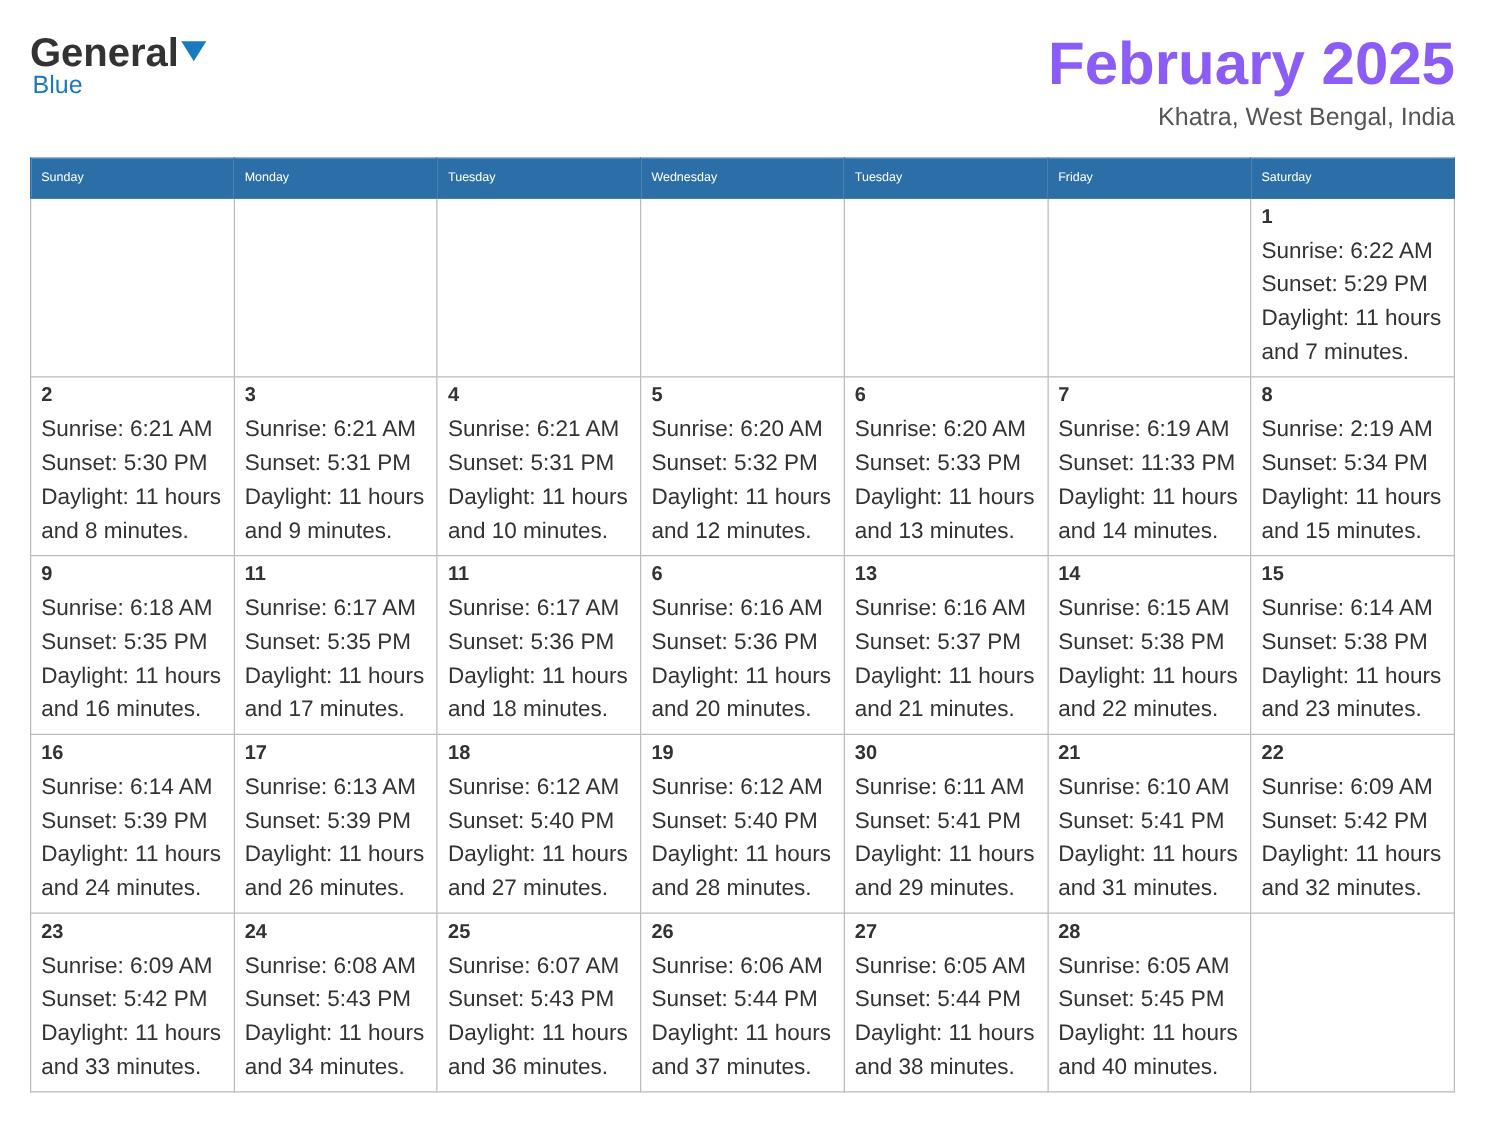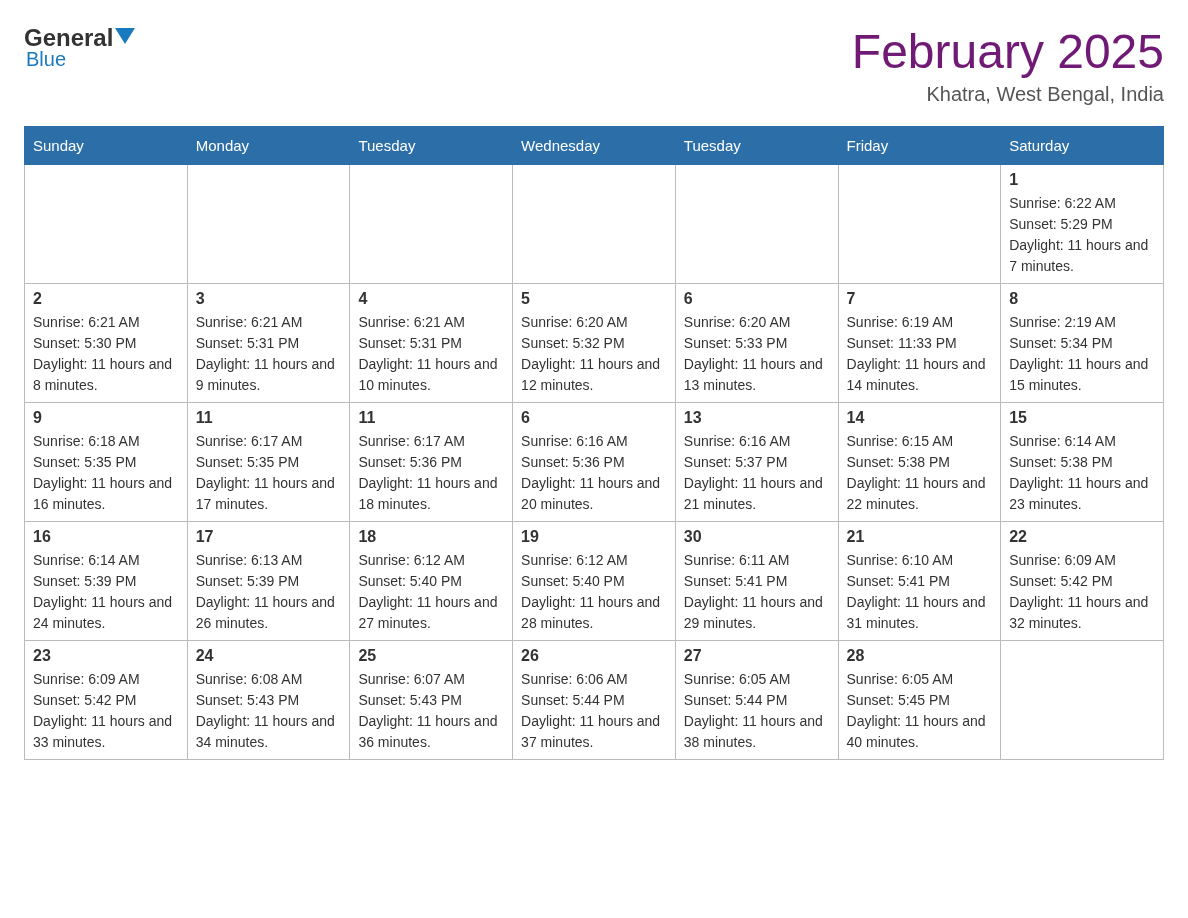--- a/index.html
+++ b/index.html
@@ -18,21 +18,21 @@
       margin-bottom: 20px;
     }
     .logo {
       display: flex;
       flex-direction: column;
       align-items: flex-start;
     }
     .logo-text {
       display: flex;
       align-items: center;
-      font-size: 24px;
+      font-size: 32px;
       font-weight: bold;
       color: #333;
     }
     .logo-general { color: #333; }
     .logo-triangle {
       width: 0;
       height: 0;
       border-left: 10px solid transparent;
       border-right: 10px solid transparent;
       border-top: 16px solid #1a7abf;
@@ -45,58 +45,58 @@
       font-weight: normal;
       margin-top: -4px;
       padding-left: 2px;
       text-align: right;
     }
     .title-section {
       text-align: right;
     }
     .calendar-title {
       font-size: 48px;
-      font-weight: normal;
-      color: #701a75;
+      font-weight: bold;
+      color: #8b5cf6;
     }
     .calendar-subtitle {
       font-size: 20px;
       color: #555;
       margin-top: 4px;
       text-align: right;
     }
     .calendar {
       width: 100%;
       border-collapse: collapse;
       border: 1px solid #ccc;
     }
     .calendar th {
       background-color: #2c6fa8;
       color: #fff;
       padding: 10px 8px;
       text-align: left;
-      font-size: 15px;
+      font-size: 10px;
       font-weight: normal;
       border: 1px solid #2c6fa8;
     }
     .calendar td {
       border: 1px solid #bbb;
       vertical-align: top;
       padding: 6px 8px;
       width: 14.28%;
       min-height: 100px;
       font-size: 13px;
     }
     .day-number {
       font-size: 16px;
       font-weight: bold;
       margin-bottom: 4px;
     }
     .day-info {
-      font-size: 14px;
+      font-size: 18px;
       color: #333;
       line-height: 1.5;
     }
     .empty-cell {
       background: #fff;
     }
     .week-row td {
       height: 110px;
     }
   </style>

